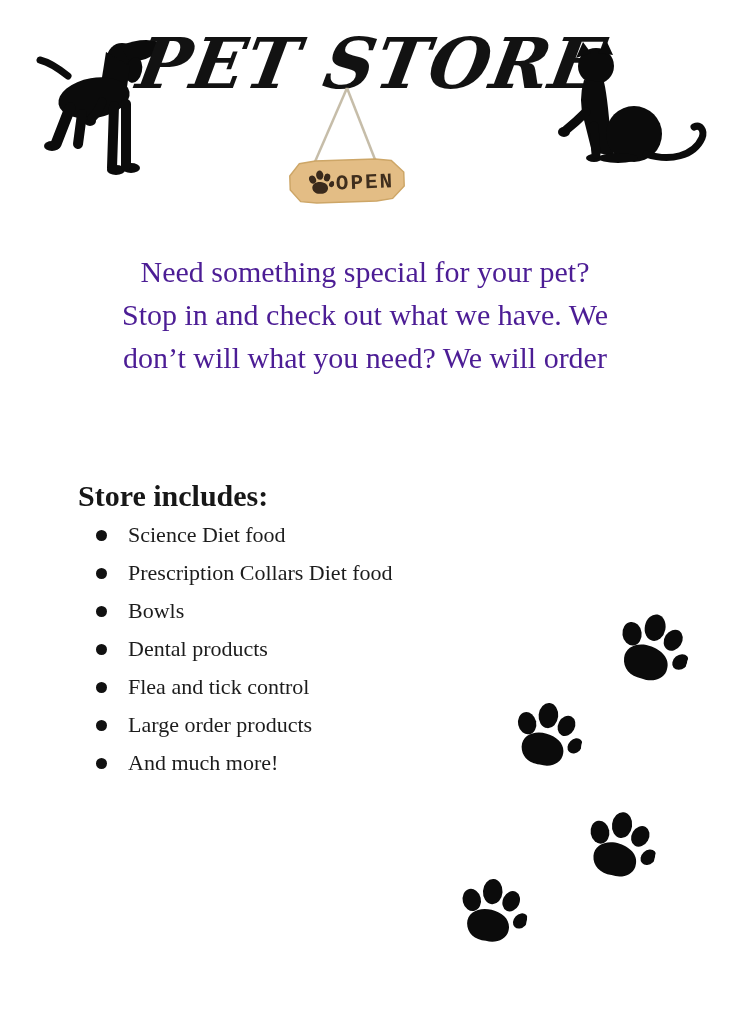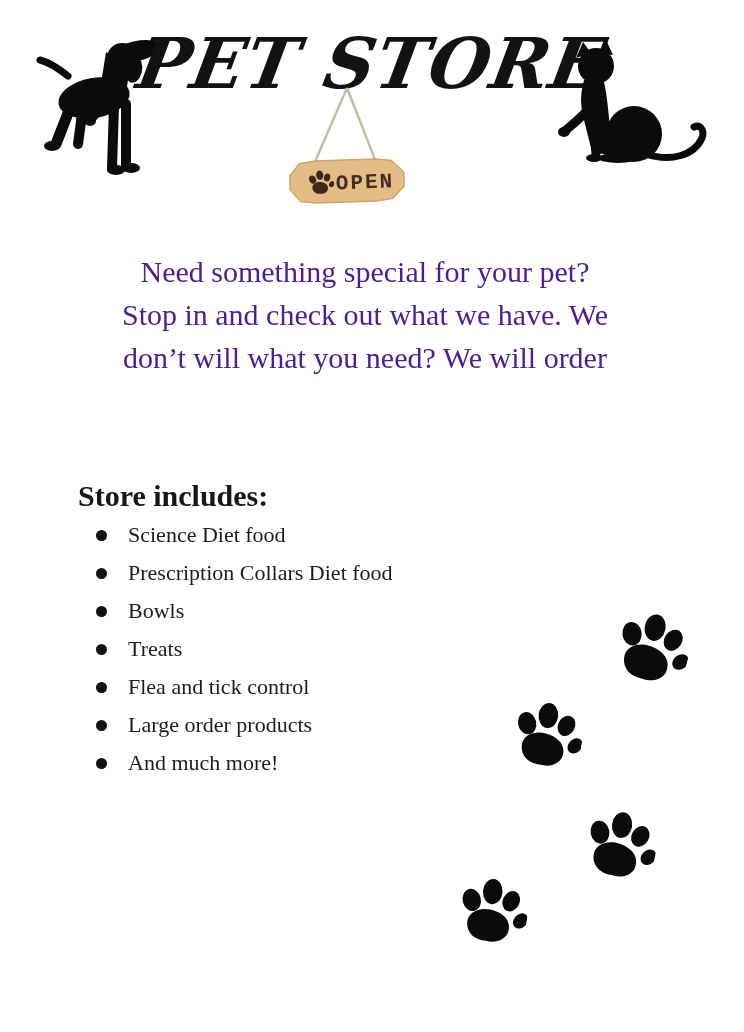--- a/index.html
+++ b/index.html
@@ -145,21 +145,21 @@
     <div>Stop in and check out what we have. We</div>
     <div>don’t will what you need? We will order</div>
   </div>
 
   <div class="catalog">
     <div class="catalog-heading">Store includes:</div>
     <ul>
       <li><span>Science Diet food</span></li>
       <li><span>Prescription Collars Diet food</span></li>
       <li><span>Bowls</span></li>
-      <li><span>Treats</span></li>
+      <li><span>Dental products</span></li>
       <li><span>Flea and tick control</span></li>
       <li><span>Large order products</span></li>
       <li><span>And much more!</span></li>
     </ul>
   </div>
 
   <svg class="paw paw-1" viewBox="0 0 100 100">
       <use href="#paw"></use>
     </svg>
   <svg class="paw paw-2" viewBox="0 0 100 100">

